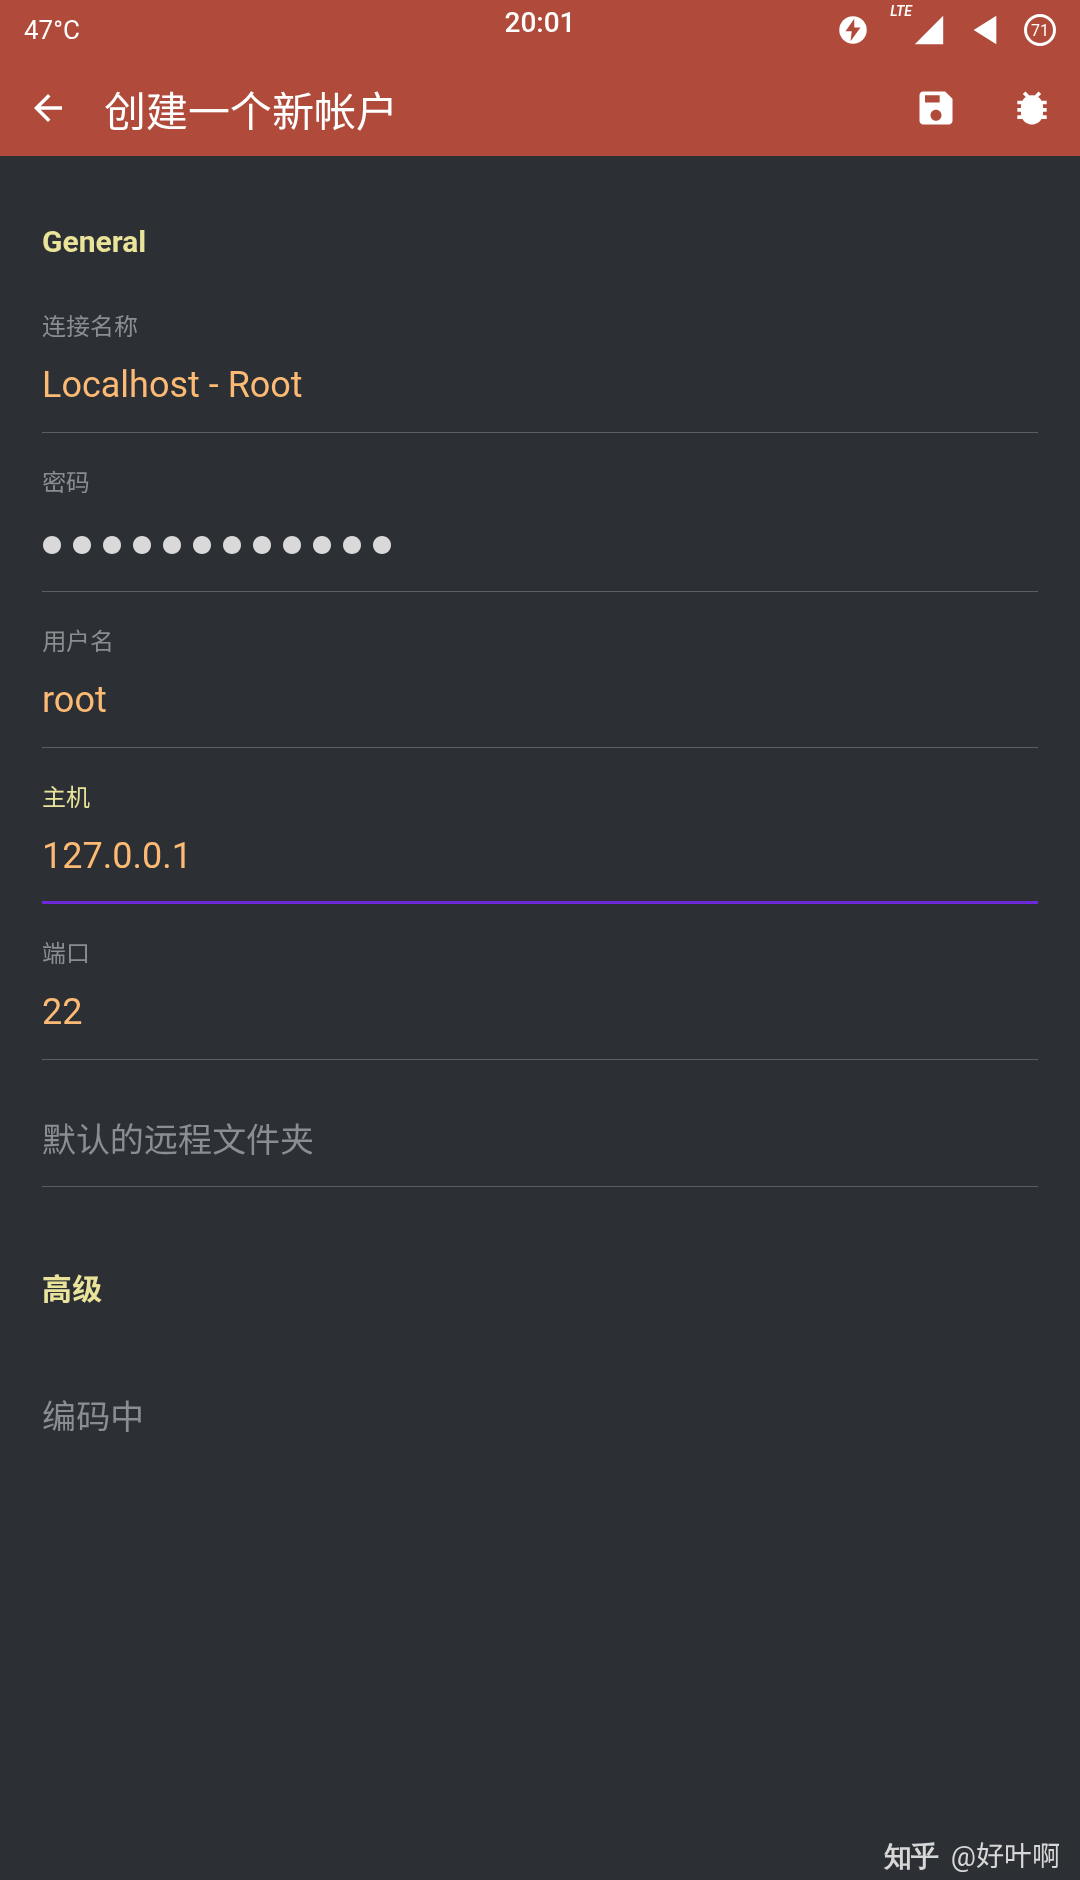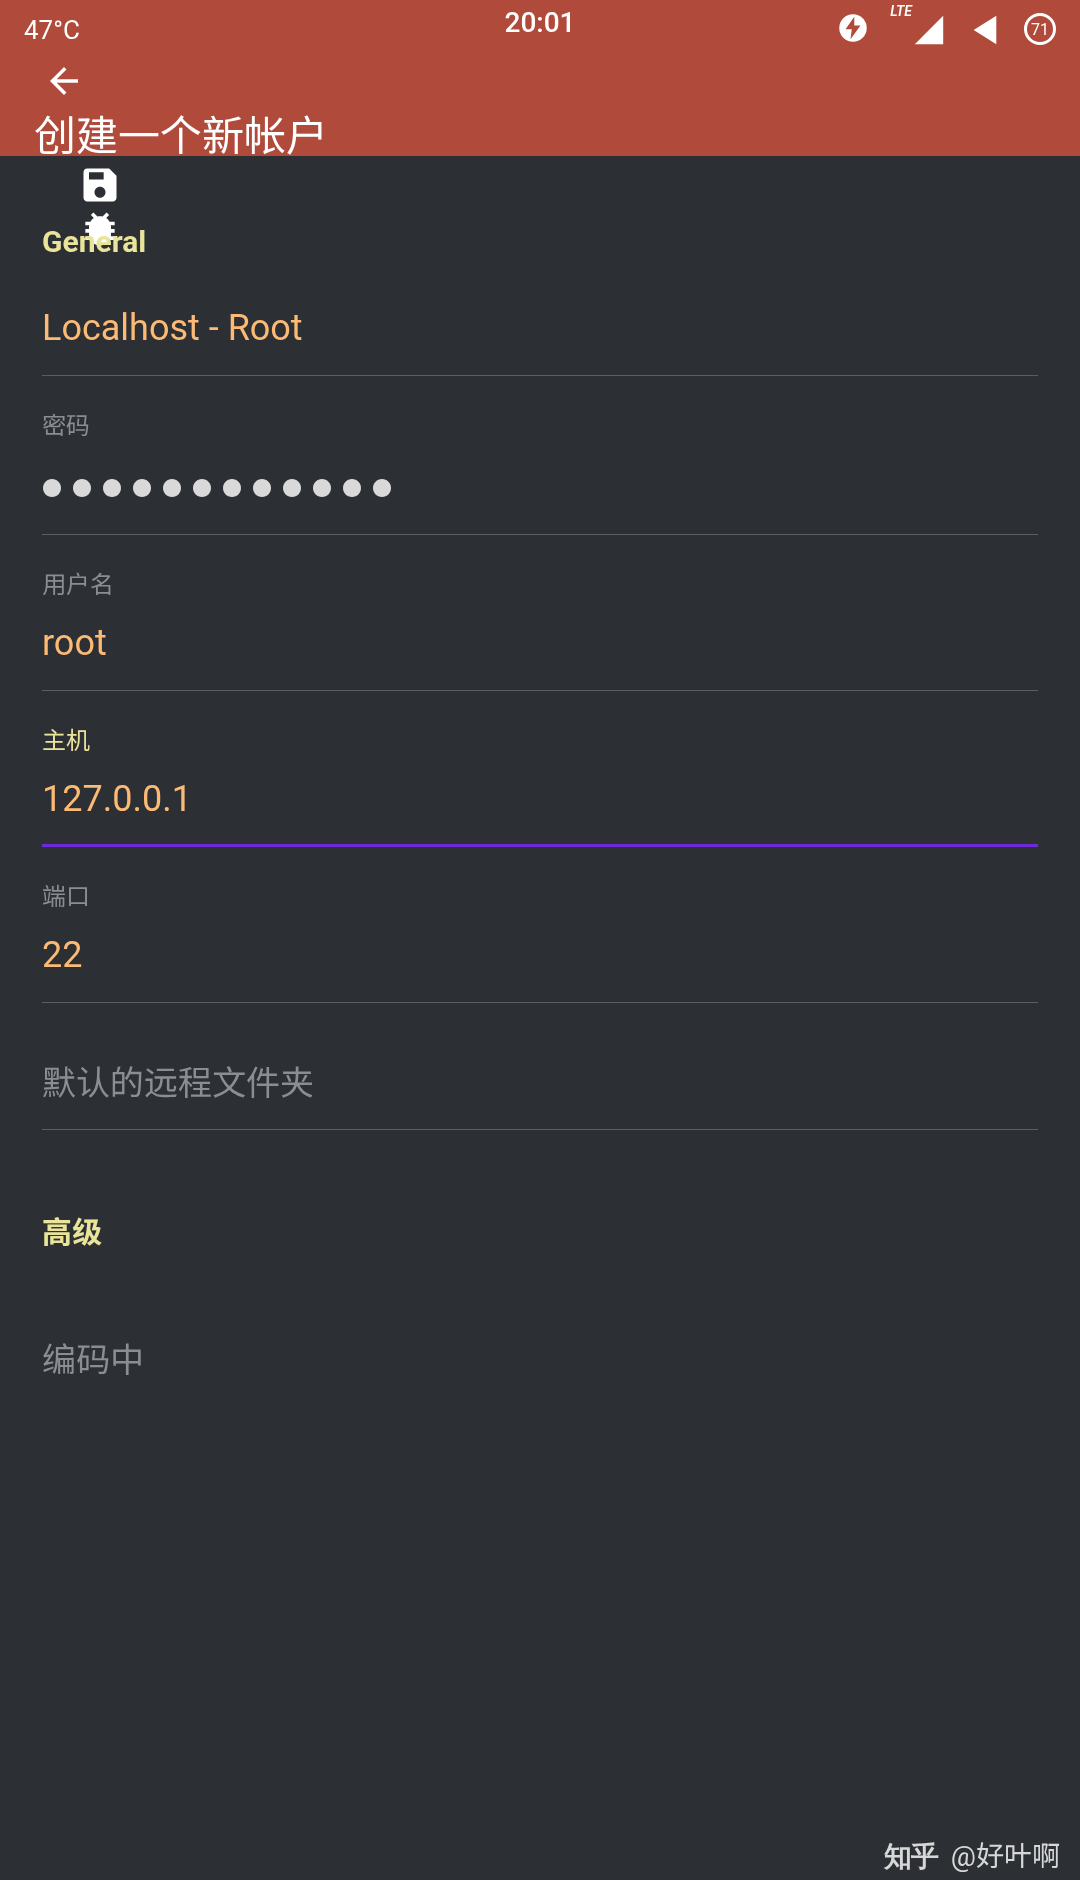--- a/index.html
+++ b/index.html
@@ -18,39 +18,38 @@
     background: #b04a3a;
     color: #ffffff;
     display: flex;
     align-items: center;
     justify-content: space-between;
     padding: 0 24px;
     font-size: 26px;
   }
   .status-left { display: flex; align-items: center; gap: 18px; }
   .status-center { position: absolute; left: 50%; transform: translateX(-50%); top: 6px; font-size: 28px; font-weight: 500;}
-  .status-right { display: flex; gap: 22px; }
+  .status-right { display: flex; align-items: center; gap: 22px; }
   .status-icon { width: 30px; height: 30px; display: inline-flex; align-items: center; justify-content: center; }
   .status-icon svg { width: 100%; height: 100%; fill: #ffffff; }
   .lte-label { font-size: 14px; position: relative; top: -10px; font-style: italic; font-weight: 600;}
   .battery-badge {
     width: 32px; height: 32px; border: 3px solid #ffffff; border-radius: 50%;
     display: flex; align-items: center; justify-content: center; font-size: 16px;
     color: #ffffff;
   }
 
   
   .app-bar {
     height: 96px;
     background: #b04a3a;
     color: #ffffff;
     display: flex;
-    align-items: flex-start;
-    padding: 0 18px 0 34px;
-    flex-direction: column;
+    align-items: center;
+    padding: 0 18px 0 18px;
   }
   .app-bar .back-btn {
     width: 60px; height: 60px;
     display: flex; align-items: center; justify-content: center;
     margin-right: 26px;
     cursor: pointer;
   }
   .app-bar .back-btn svg { width: 42px; height: 42px; fill: #ffffff; }
   .app-bar .title {
     font-size: 42px;
@@ -177,20 +176,21 @@
         <path d="M20 8h-2.81c-.45-.78-1.07-1.45-1.82-1.96L17 4.41 15.59 3l-2.17 2.17C12.96 5.06 12.49 5 12 5s-.96.06-1.41.17L8.41 3 7 4.41l1.62 1.63C7.88 6.55 7.26 7.22 6.81 8H4v2h2.09c-.05.33-.09.66-.09 1v1H4v2h2v1c0 .34.04.67.09 1H4v2h2.81c1.04 1.79 2.97 3 5.19 3s4.15-1.21 5.19-3H20v-2h-2.09c.05-.33.09-.66.09-1v-1h2v-2h-2v-1c0-.34-.04-.67-.09-1H20V8z"></path>
       </svg>
   </div>
 </div>
 
 <div class="content">
 
   <div class="section-header">General</div>
 
   <div class="field">
+    <div class="field-label">连接名称</div>
     <input class="field-input" type="text" value="Localhost - Root" style="">
   </div>
 
   <div class="field">
     <div class="field-label">密码</div>
     <div class="dots-pw">●●●●●●●●●●●●</div>
   </div>
 
   <div class="field">
     <div class="field-label">用户名</div>

